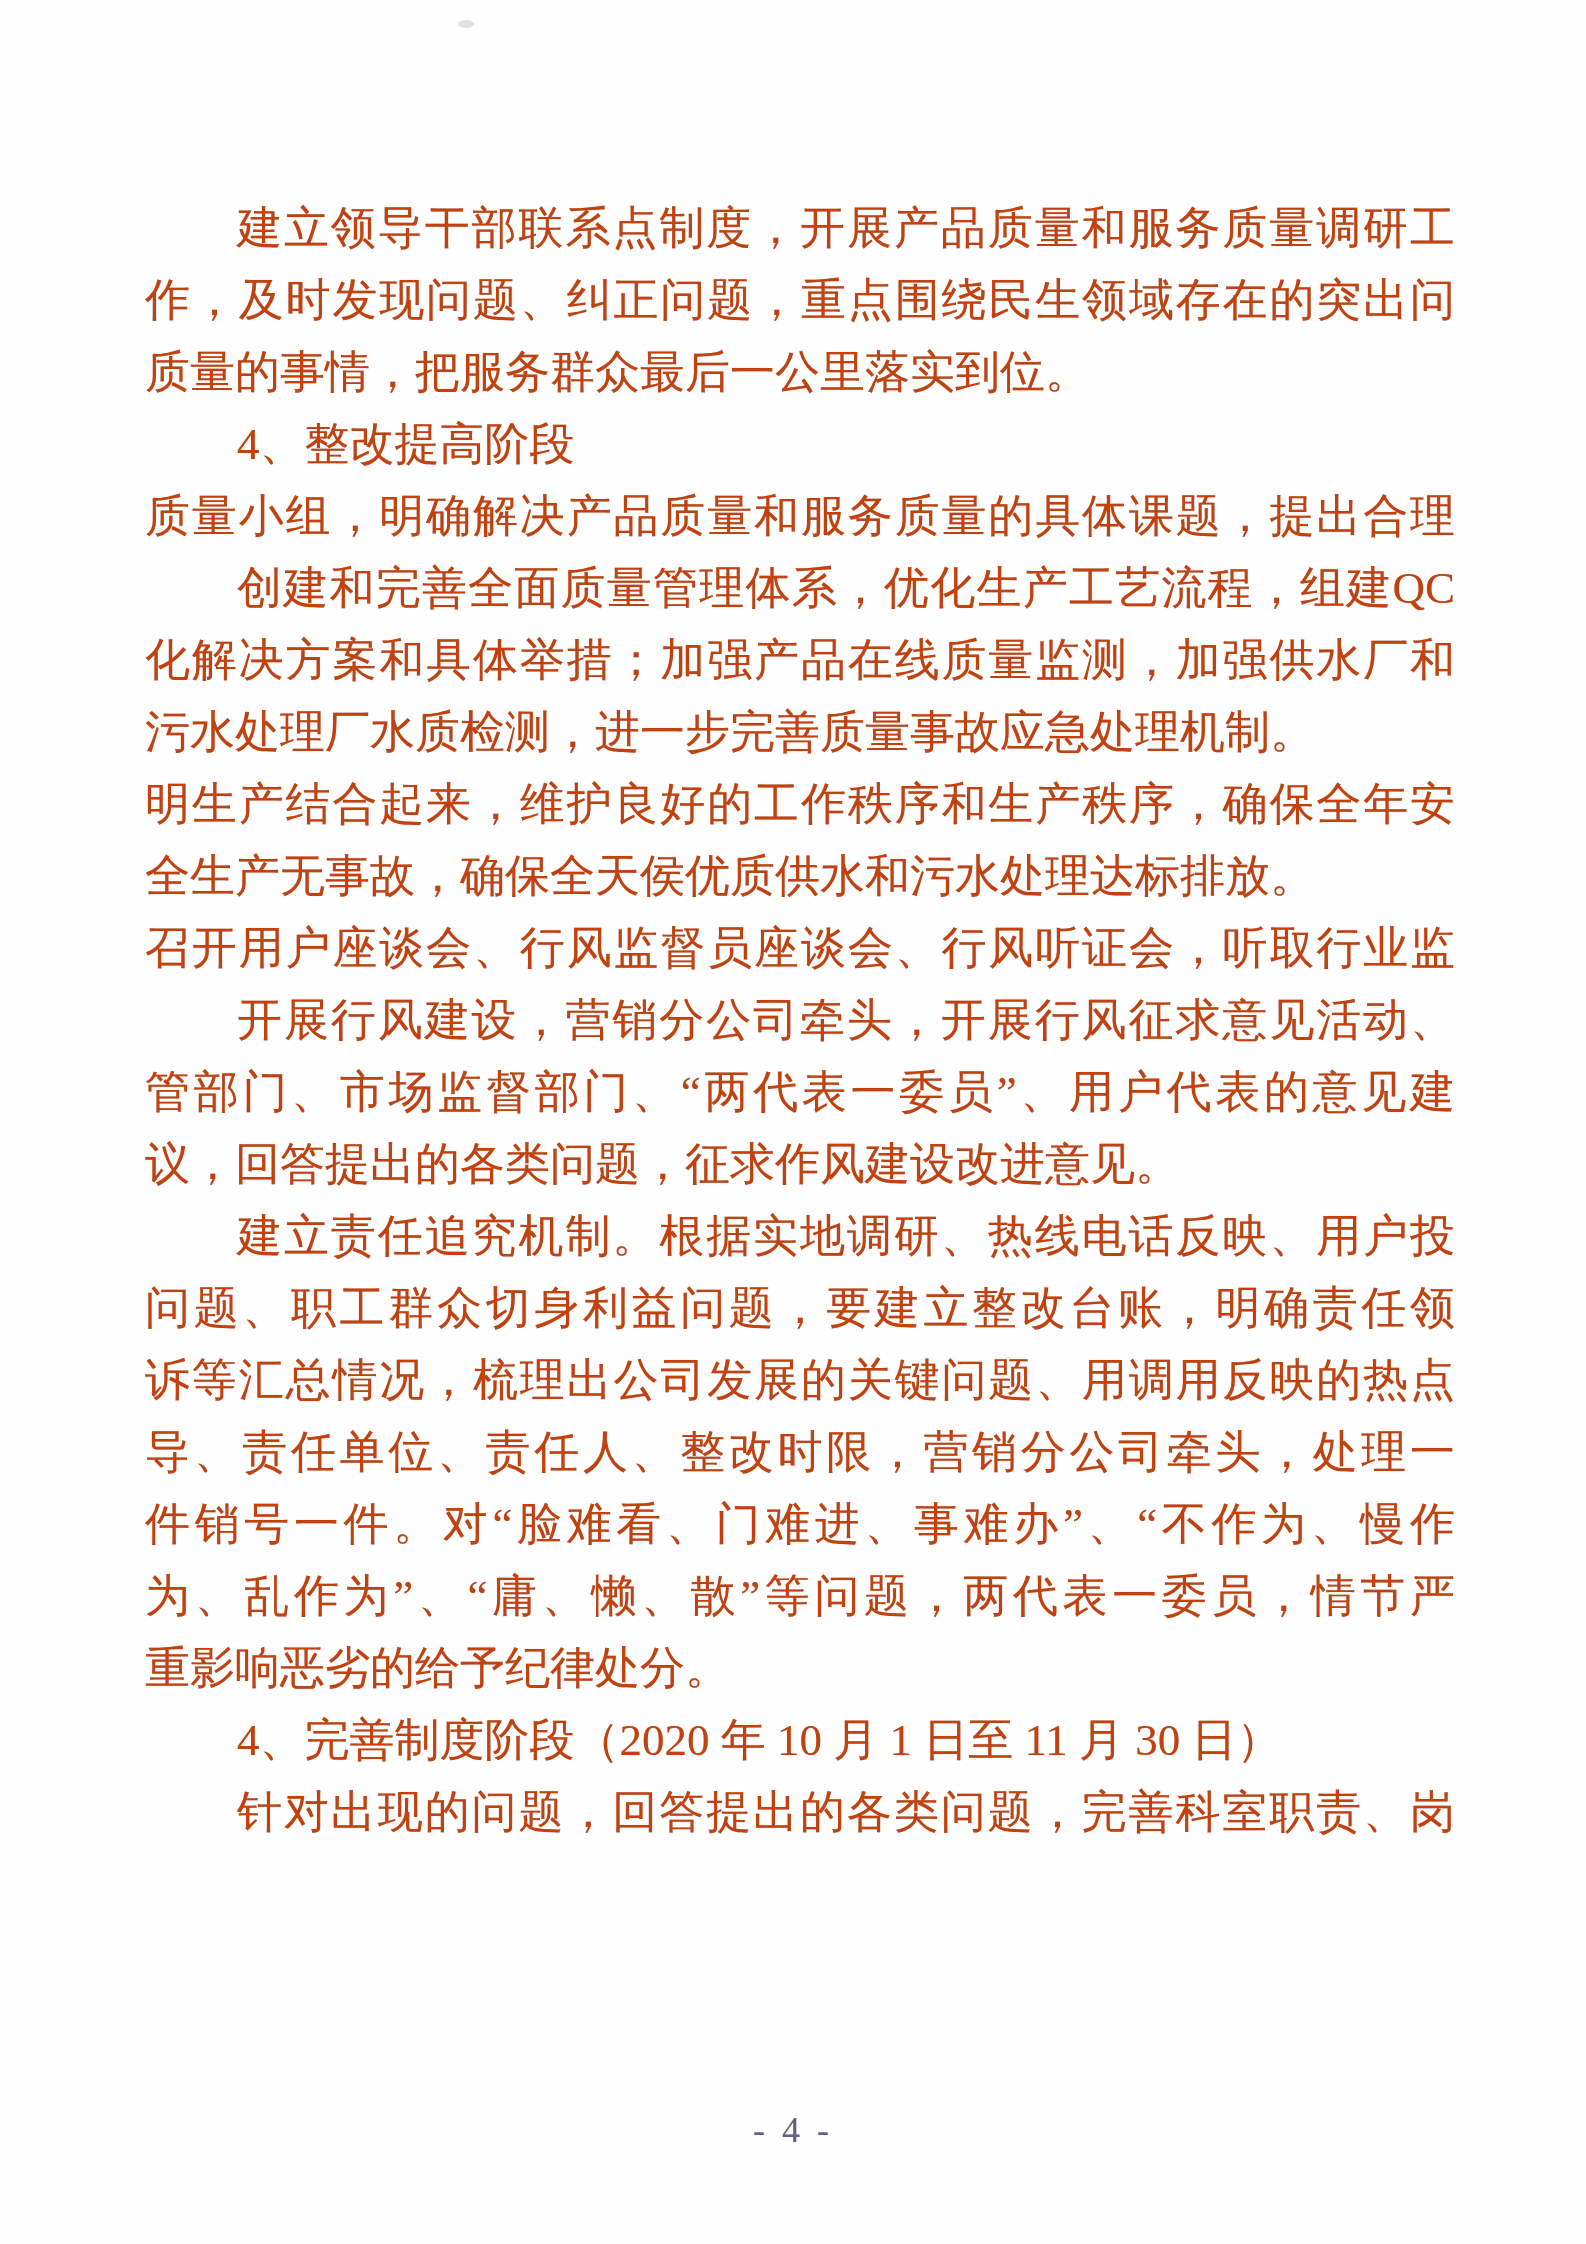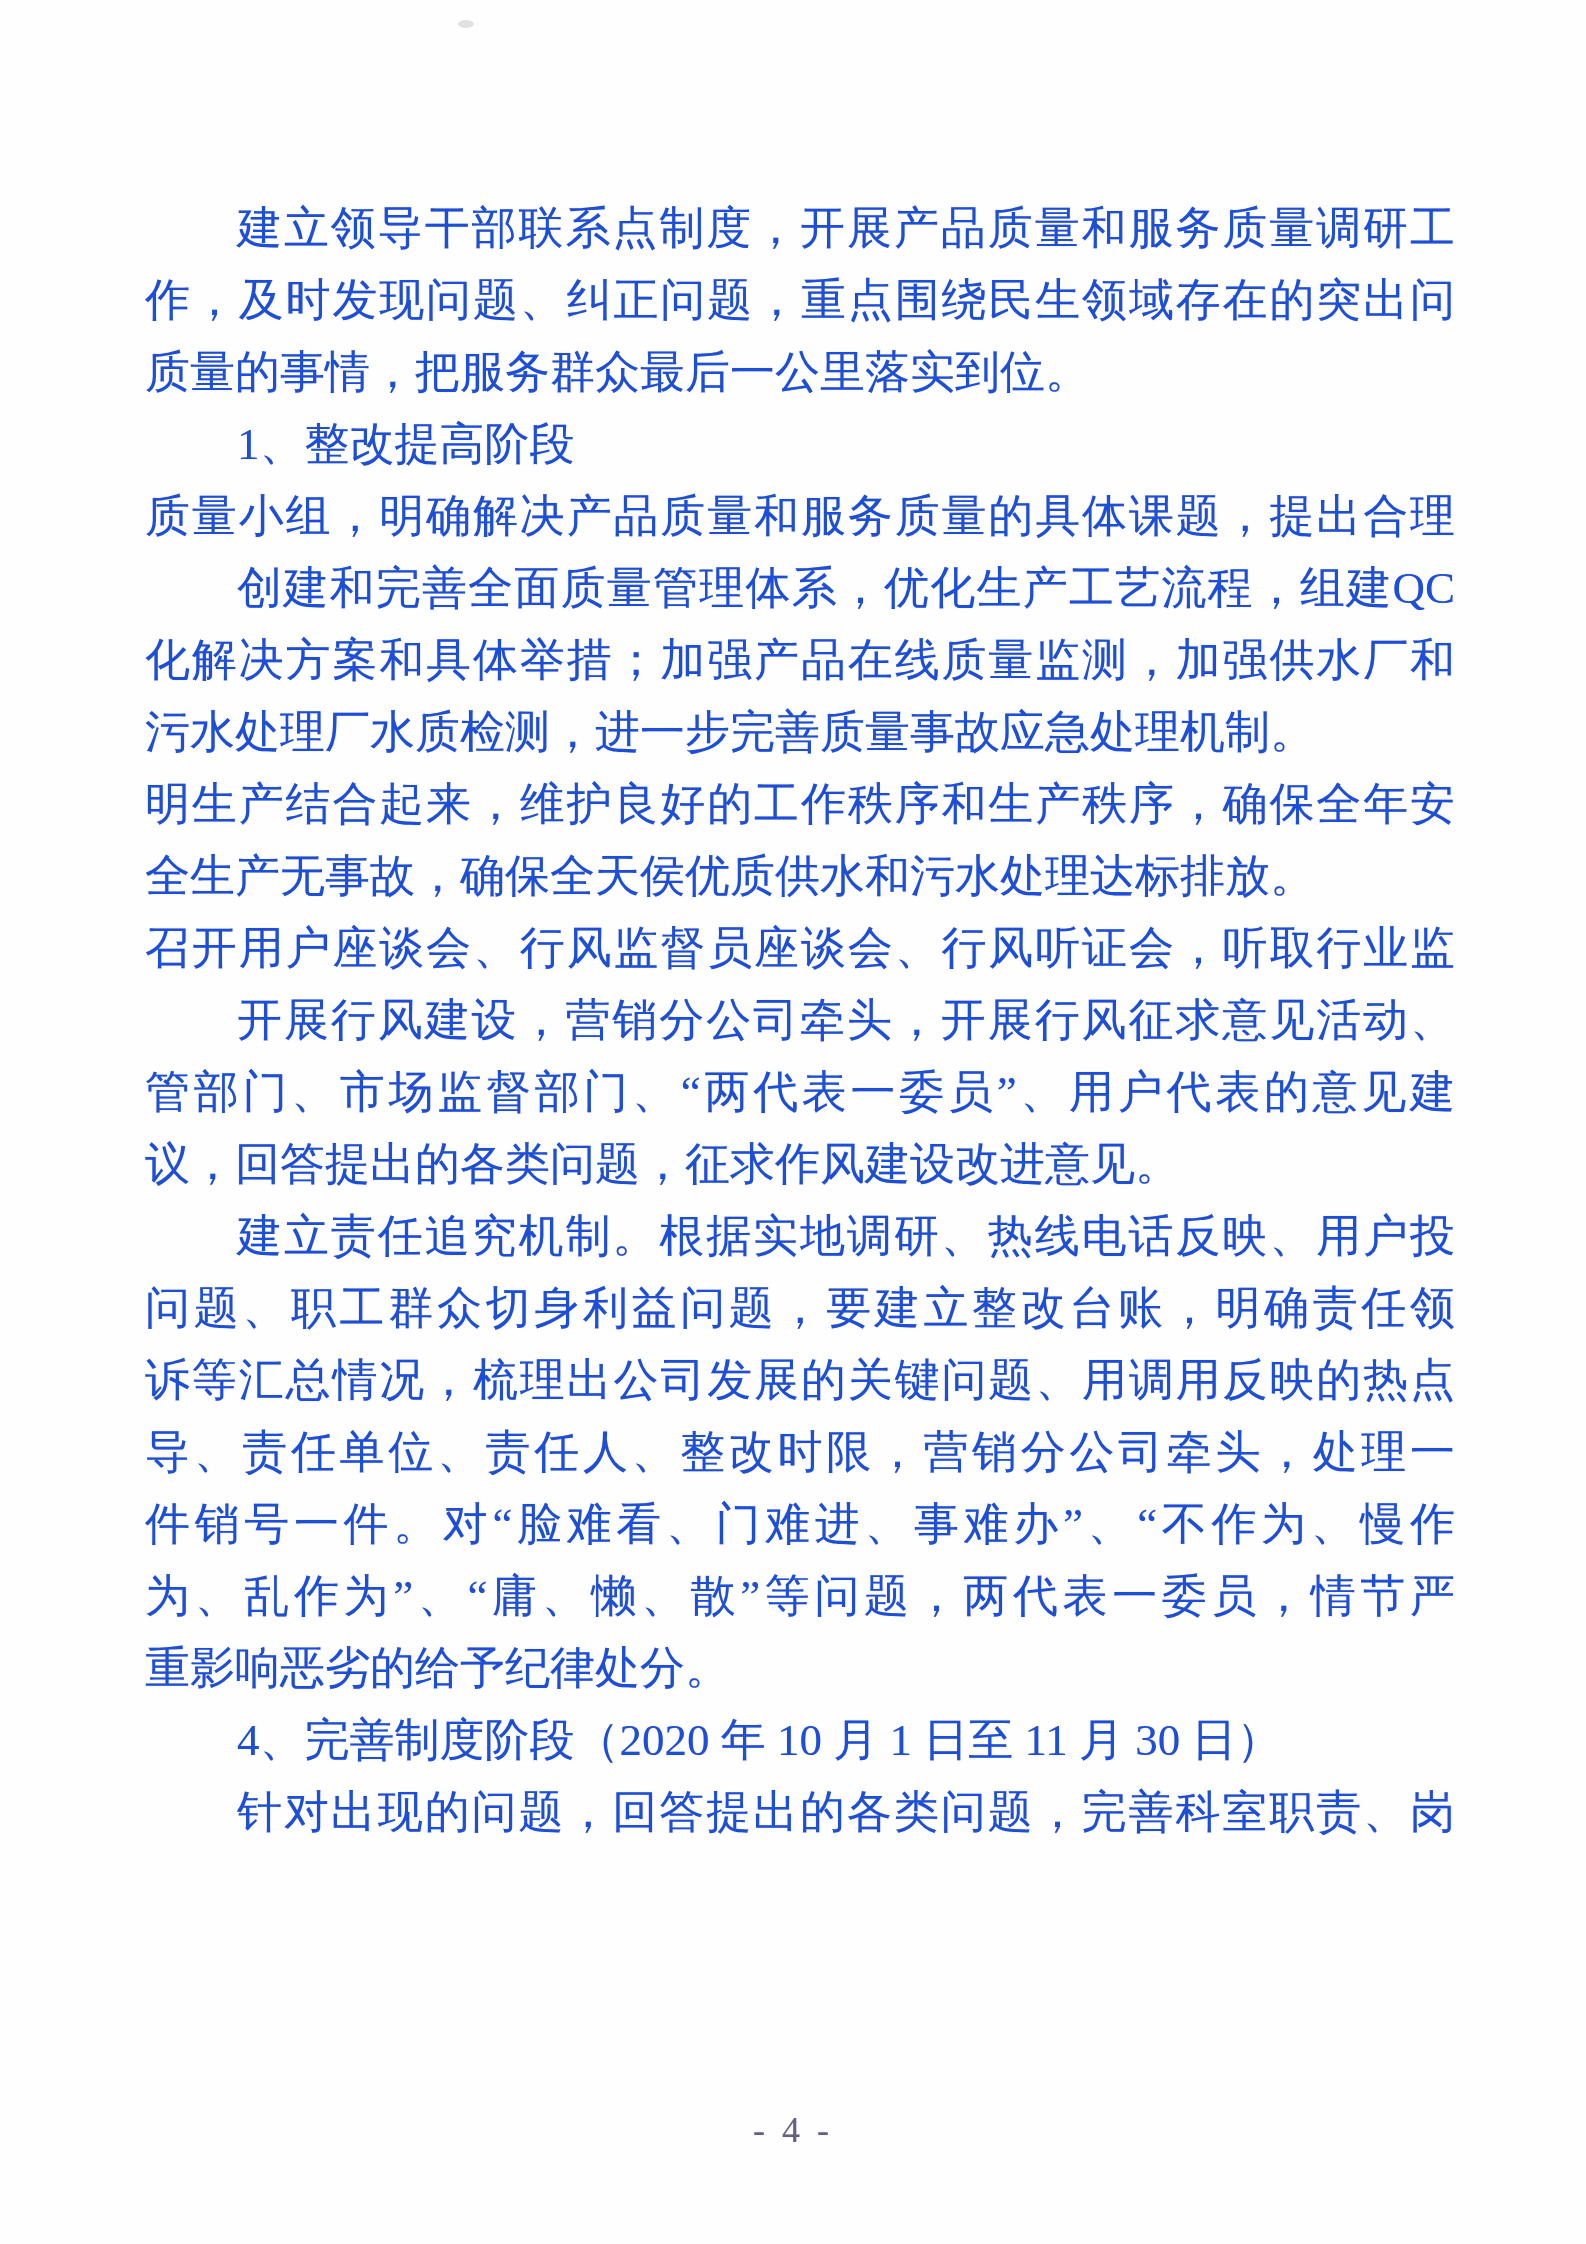--- a/index.html
+++ b/index.html
@@ -18,21 +18,21 @@
   .text-block {
     position: absolute;
     left: 145px;
     top: 192px;
     width: 1310px;
   }
   .line {
     font-size: 45px;
     line-height: 72px;
     height: 72px;
-    color: #1d4ed8;
+    color: #c2410c;
     text-shadow: 0 0 1px rgba(70, 75, 110, 0.35);
     text-align: justify;
     text-align-last: justify;
     white-space: normal;
     overflow: hidden;
   }
   .line.indent {
     padding-left: 92px;
   }
   .line.end {
@@ -64,21 +64,21 @@
 </head>
 <body>
 
 <div class="page">
   <div class="scan-speck"></div>
 
   <main class="text-block">
     <div class="line indent">建立领导干部联系点制度，开展产品质量和服务质量调研工</div>
     <div class="line">作，及时发现问题、纠正问题，重点围绕民生领域存在的突出问</div>
     <div class="line end">质量的事情，把服务群众最后一公里落实到位。</div>
-    <div class="line indent end">1、整改提高阶段</div>
+    <div class="line indent end">4、整改提高阶段</div>
     <div class="line">质量小组，明确解决产品质量和服务质量的具体课题，提出合理</div>
     <div class="line indent">创建和完善全面质量管理体系，优化生产工艺流程，组建QC</div>
     <div class="line">化解决方案和具体举措；加强产品在线质量监测，加强供水厂和</div>
     <div class="line end">污水处理厂水质检测，进一步完善质量事故应急处理机制。</div>
     <div class="line">明生产结合起来，维护良好的工作秩序和生产秩序，确保全年安</div>
     <div class="line end">全生产无事故，确保全天侯优质供水和污水处理达标排放。</div>
     <div class="line">召开用户座谈会、行风监督员座谈会、行风听证会，听取行业监</div>
     <div class="line indent">开展行风建设，营销分公司牵头，开展行风征求意见活动、</div>
     <div class="line">管部门、市场监督部门、“两代表一委员”、用户代表的意见建</div>
     <div class="line end">议，回答提出的各类问题，征求作风建设改进意见。</div>

